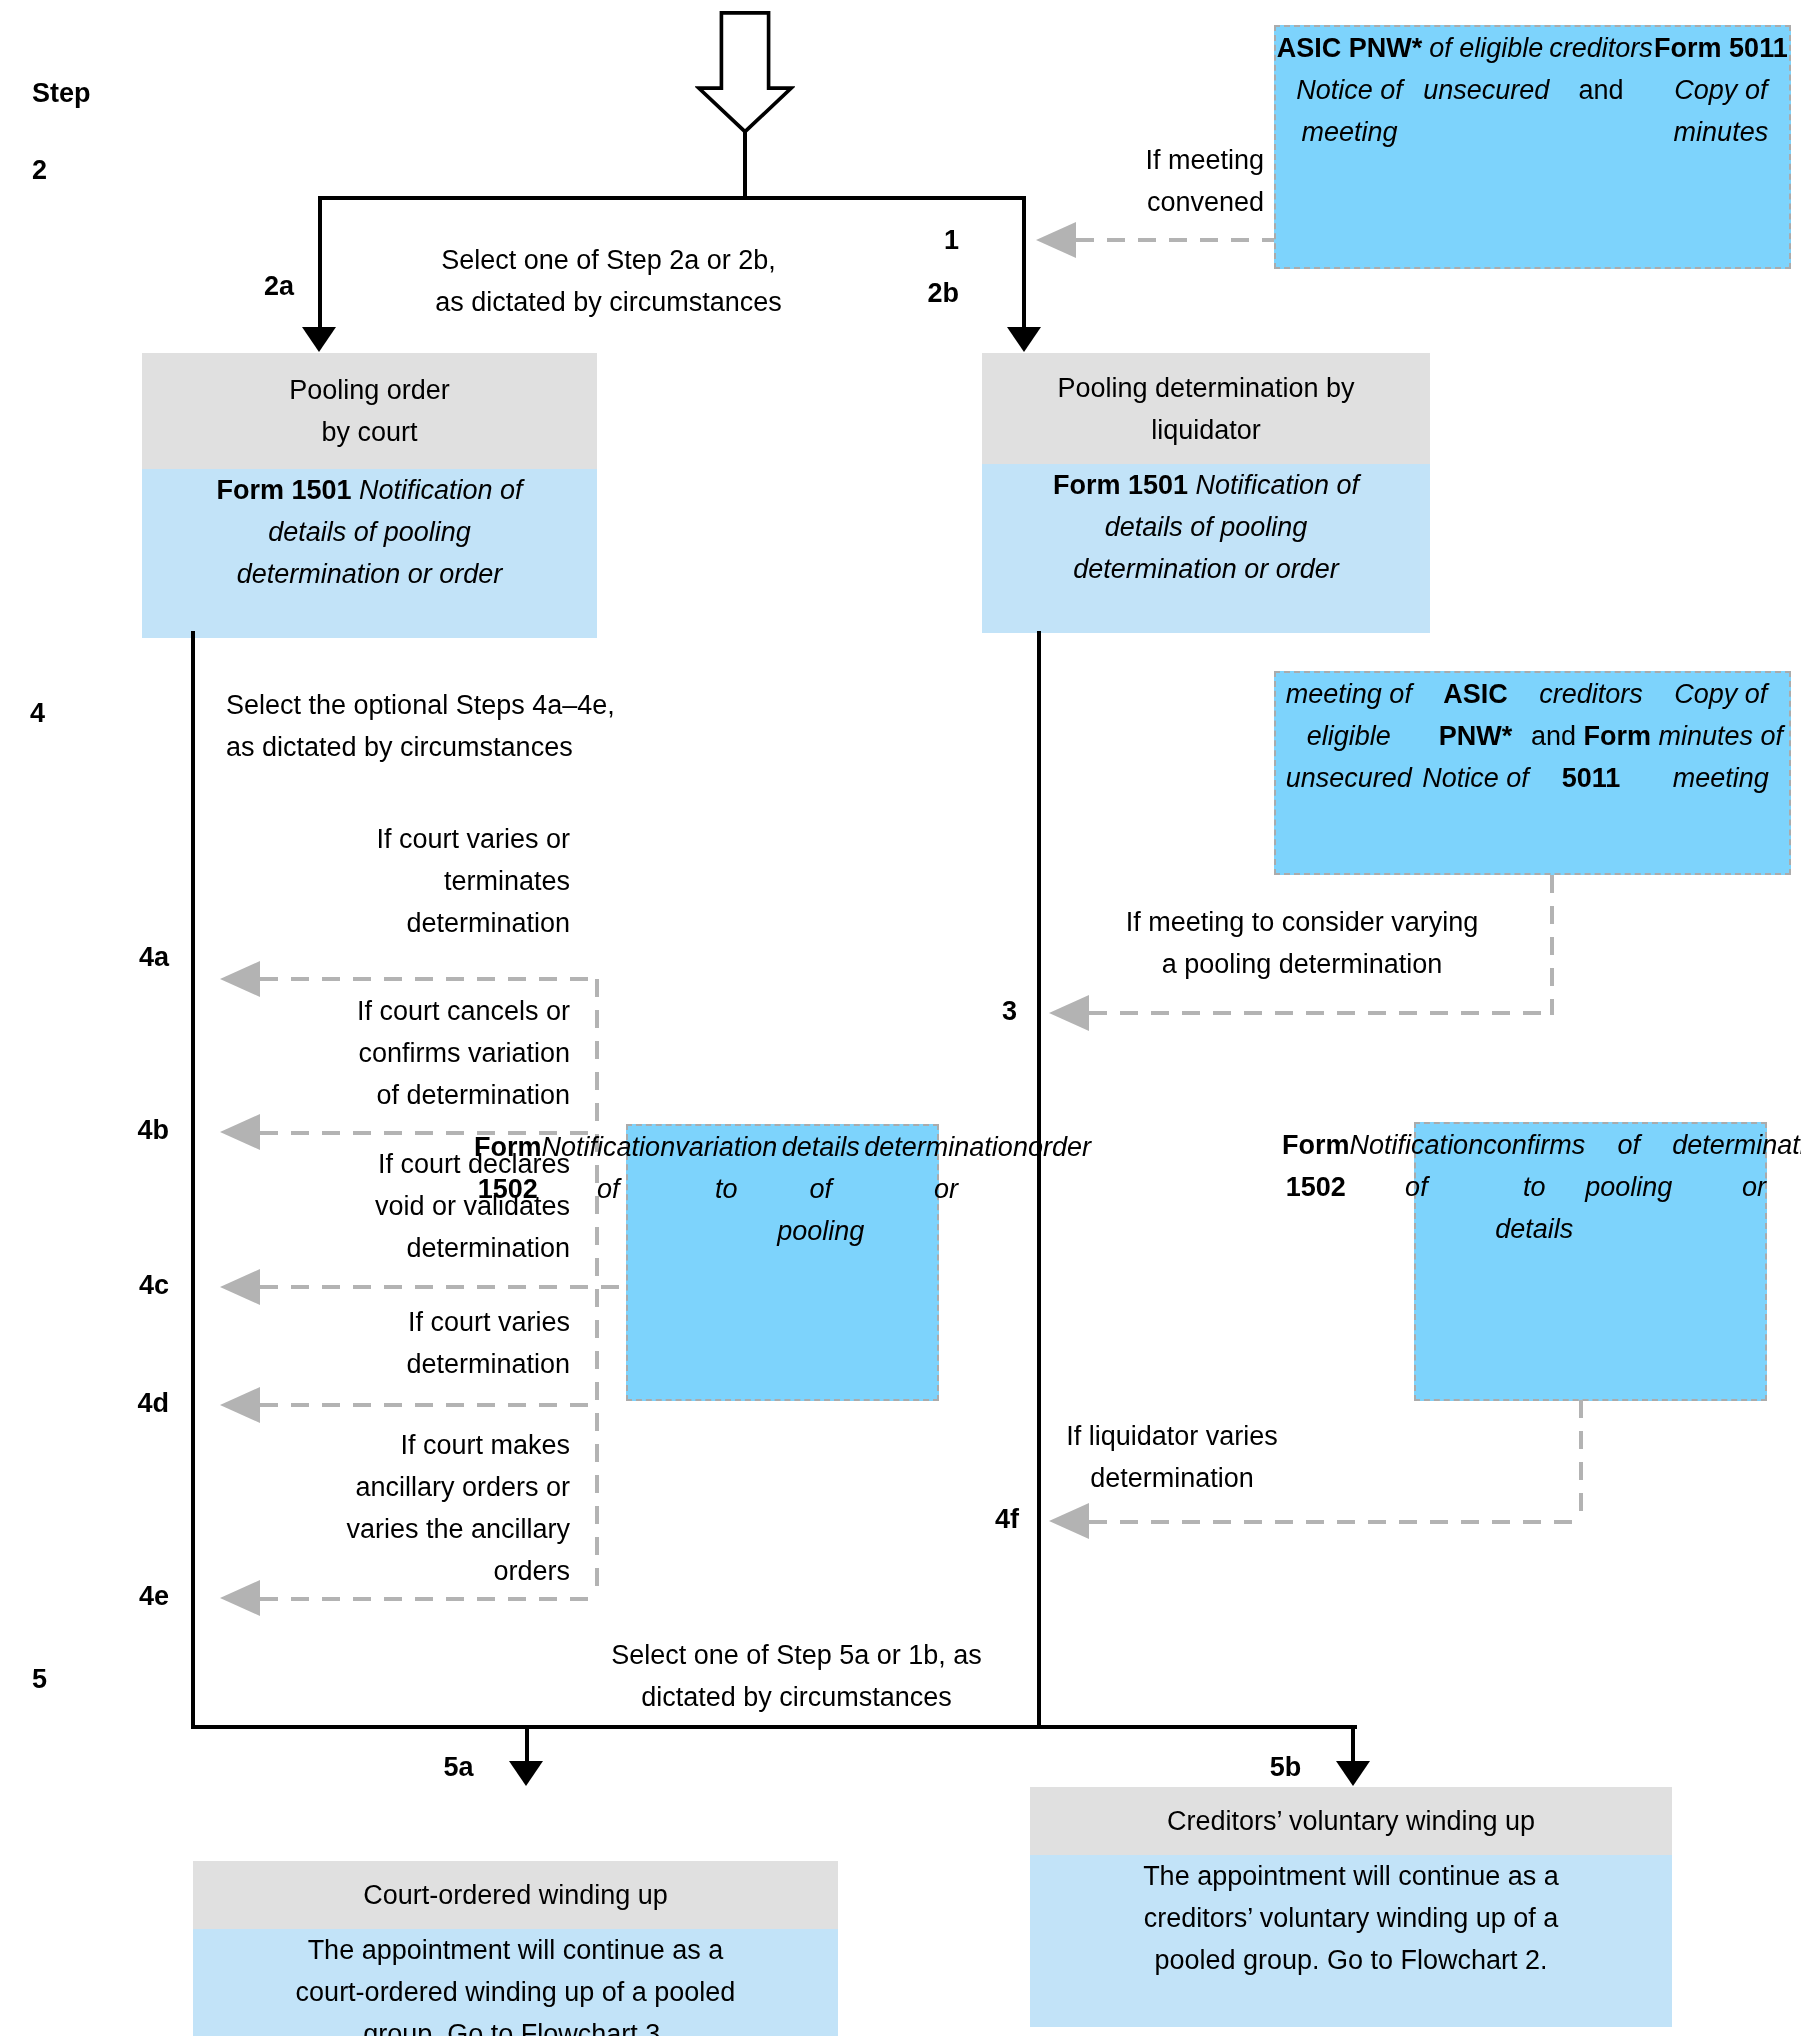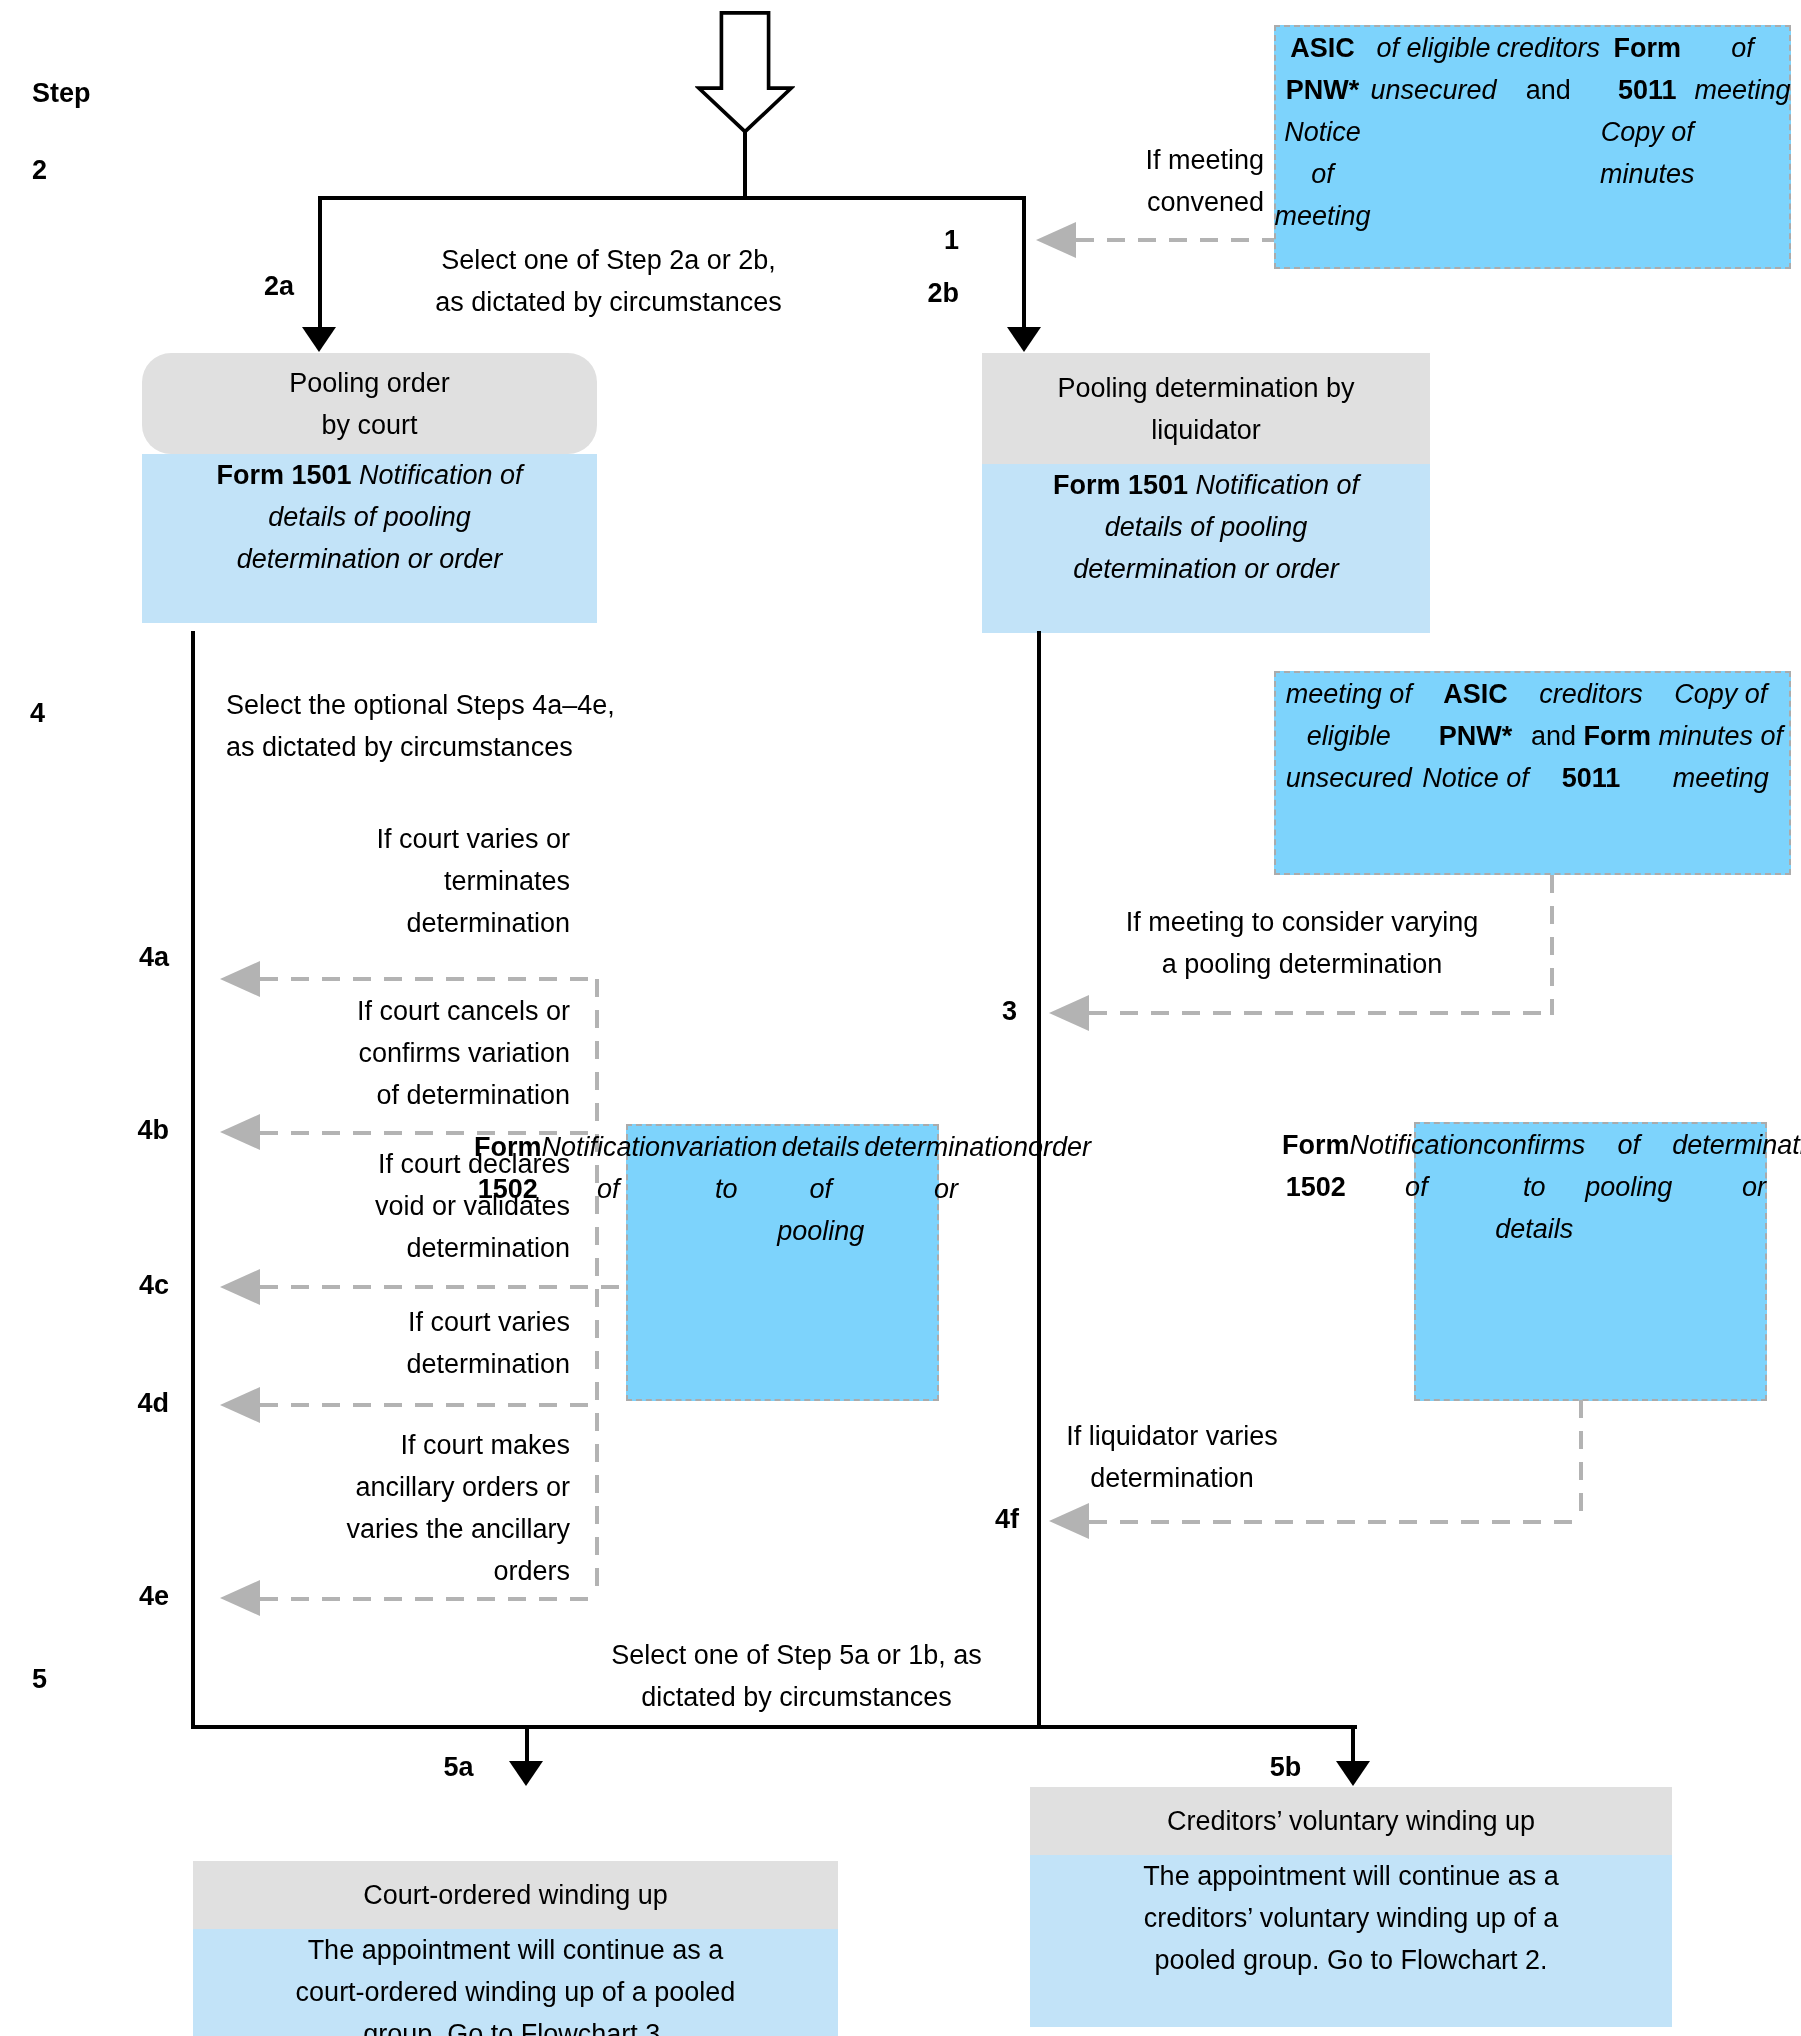--- a/index.html
+++ b/index.html
@@ -60,25 +60,24 @@
   <div class="abs ah-left-grey" style="left:1036px;top:222px;"></div>
   <div class="abs dash-h" style="left:1076px;top:238px;width:198px;"></div>
   <div class="abs txt right" style="left:1036px;top:139px;width:228px;">If meeting
 convened</div>
 
   <div class="abs note" style="left:1274px;top:25px;width:517px;height:244px;">
     <span class="ln txt"><span style="font-weight: bold;">ASIC PNW* </span><span style="font-style: italic;">Notice of meeting</span></span>
     <span class="ln txt"><span style="font-style: italic;">of eligible unsecured</span></span>
     <span class="ln txt"><span style="font-style: italic;">creditors</span><span> and</span></span>
     <span class="ln txt"><span style="font-weight: bold;">Form 5011 </span><span style="font-style: italic;">Copy of minutes</span></span>
-    <span class="ln txt"><span style="font-style: italic;">of meeting</span></span>
   </div>
 
   <div class="abs node" style="left:142px;top:353px;width:455px;">
-    <div class="hdr txt" style="height:101px;border-radius:29px;">Pooling order
+    <div class="hdr txt" style="height:116px;">Pooling order
 by court</div>
     <div class="bdy" style="height:169px;">
       <span class="ln txt"><span style="font-weight: bold;">Form 1501 </span><span style="font-style: italic;">Notification of</span></span>
       <span class="ln txt"><span style="font-style: italic;">details of pooling</span></span>
       <span class="ln txt"><span style="font-style: italic;">determination or order</span></span>
     </div>
   </div>
 
   <div class="abs node" style="left:982px;top:353px;width:448px;">
     <div class="hdr txt" style="height:111px;">Pooling determination by

